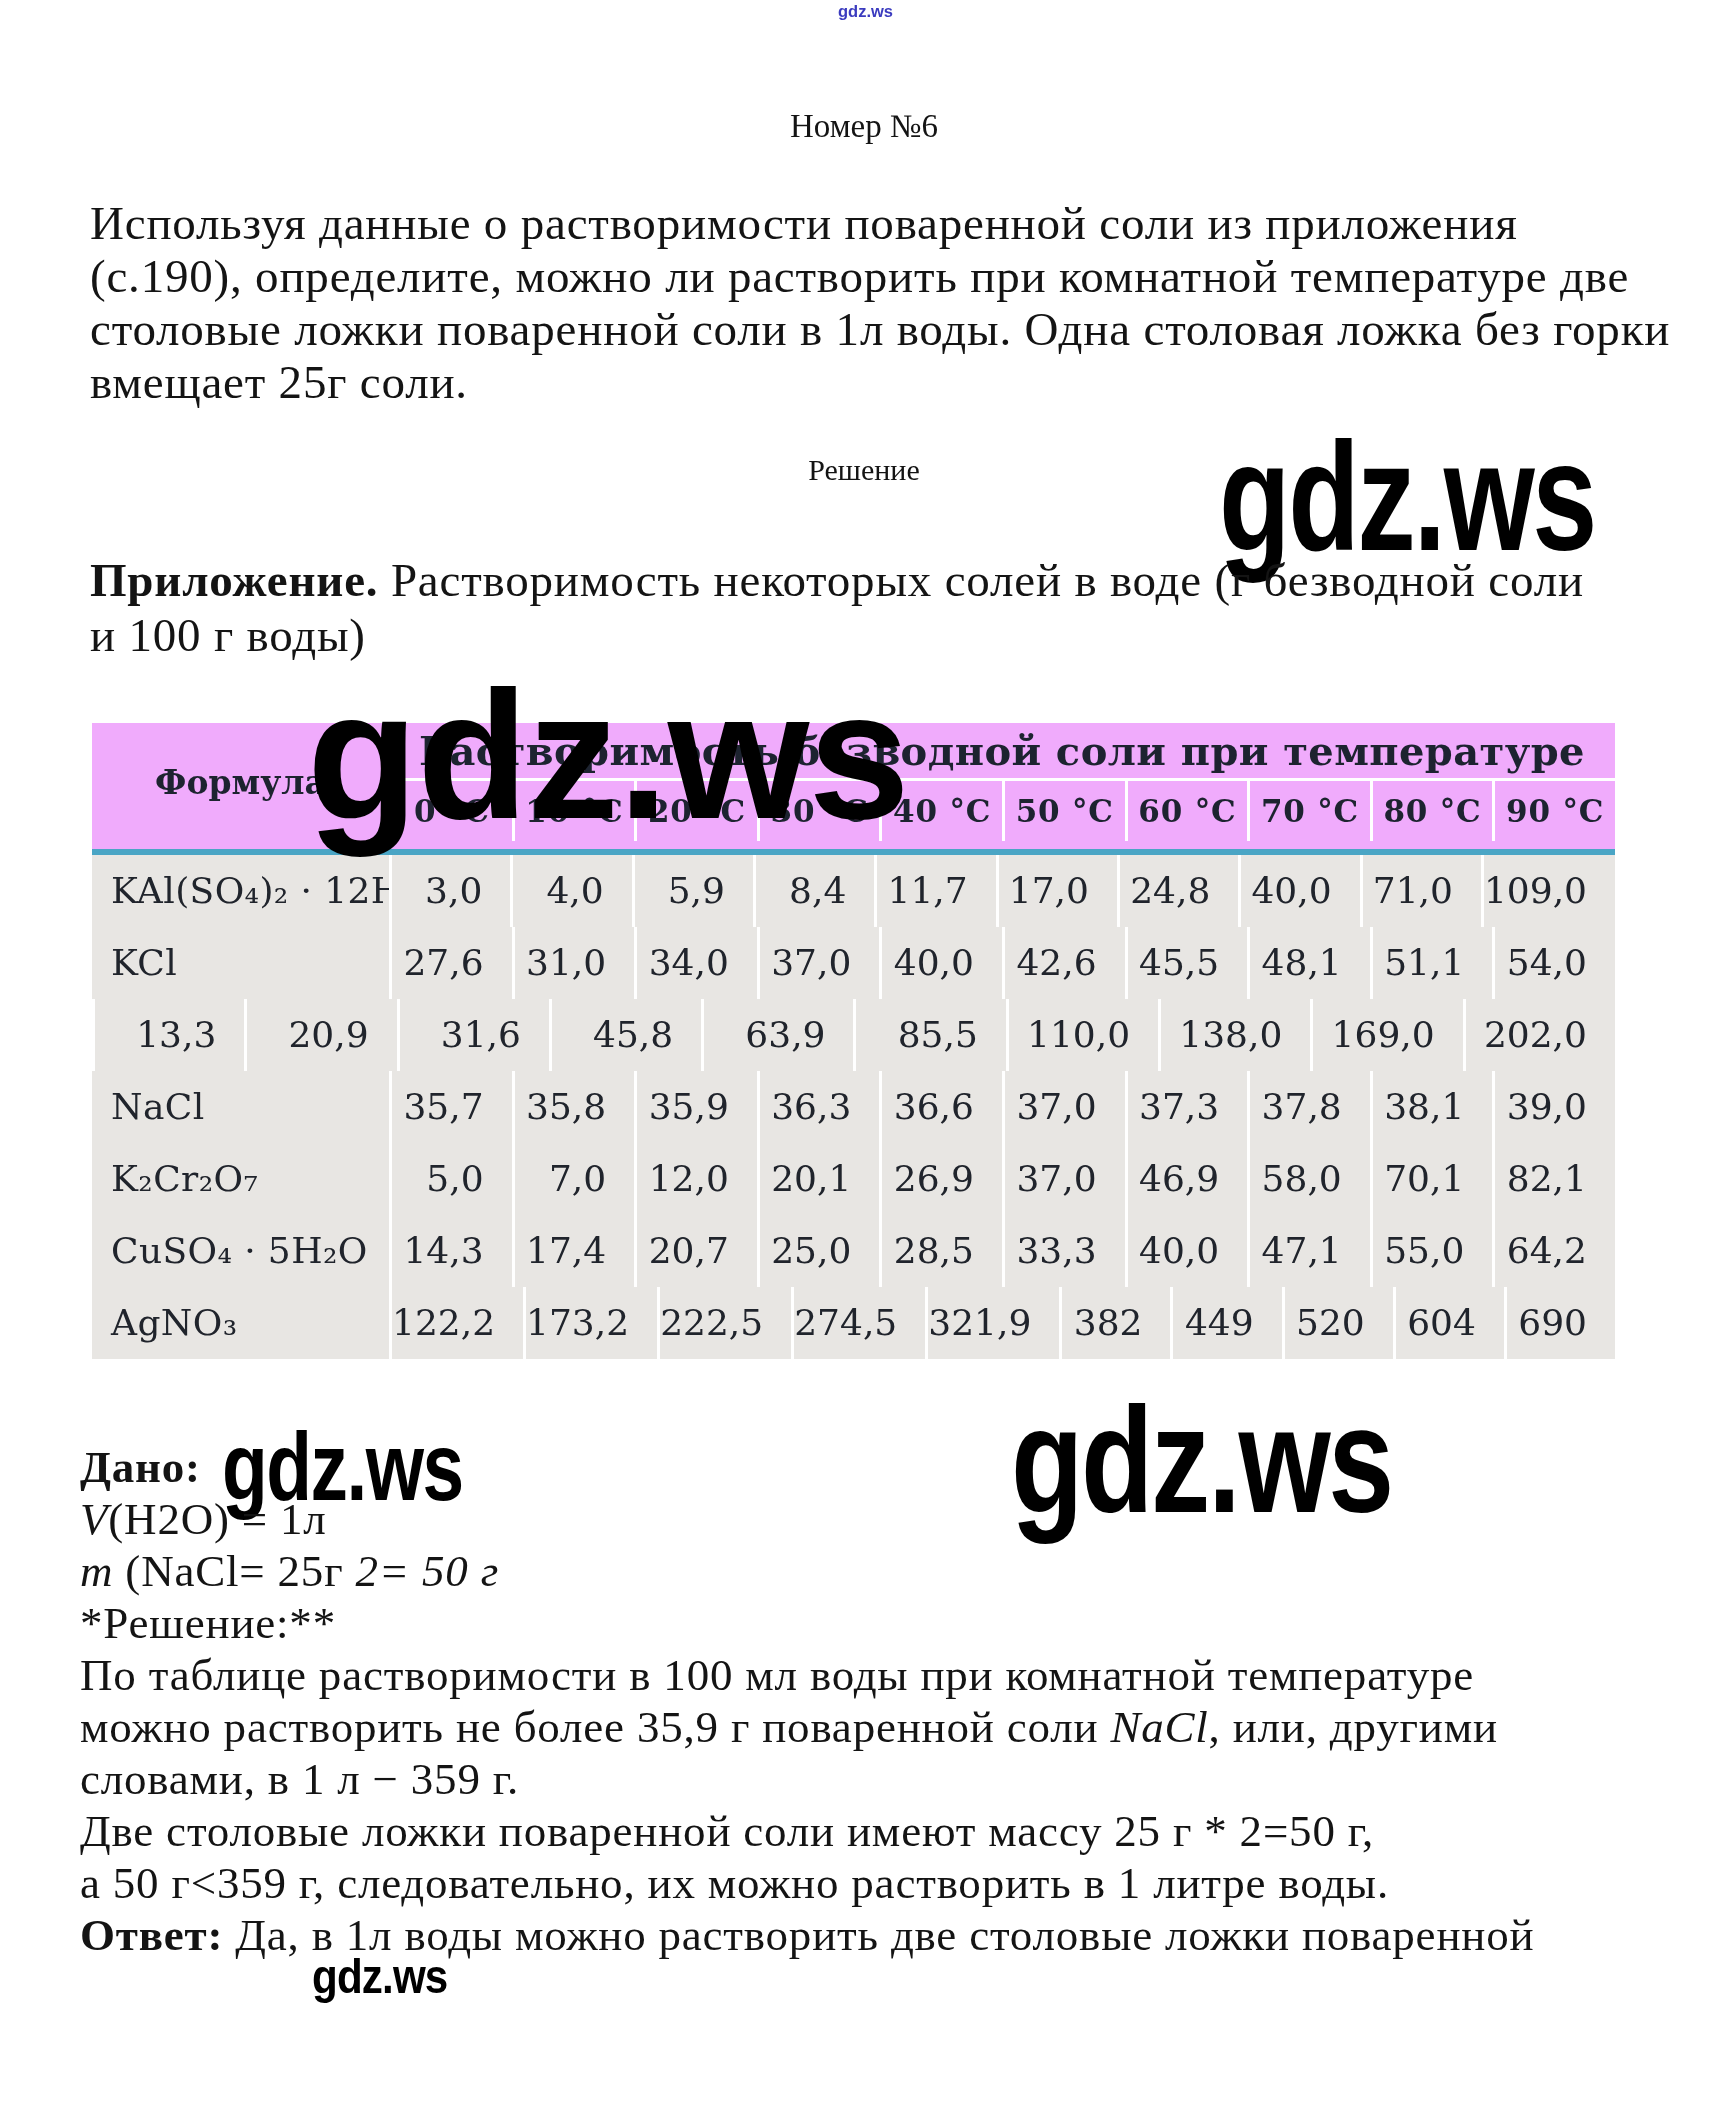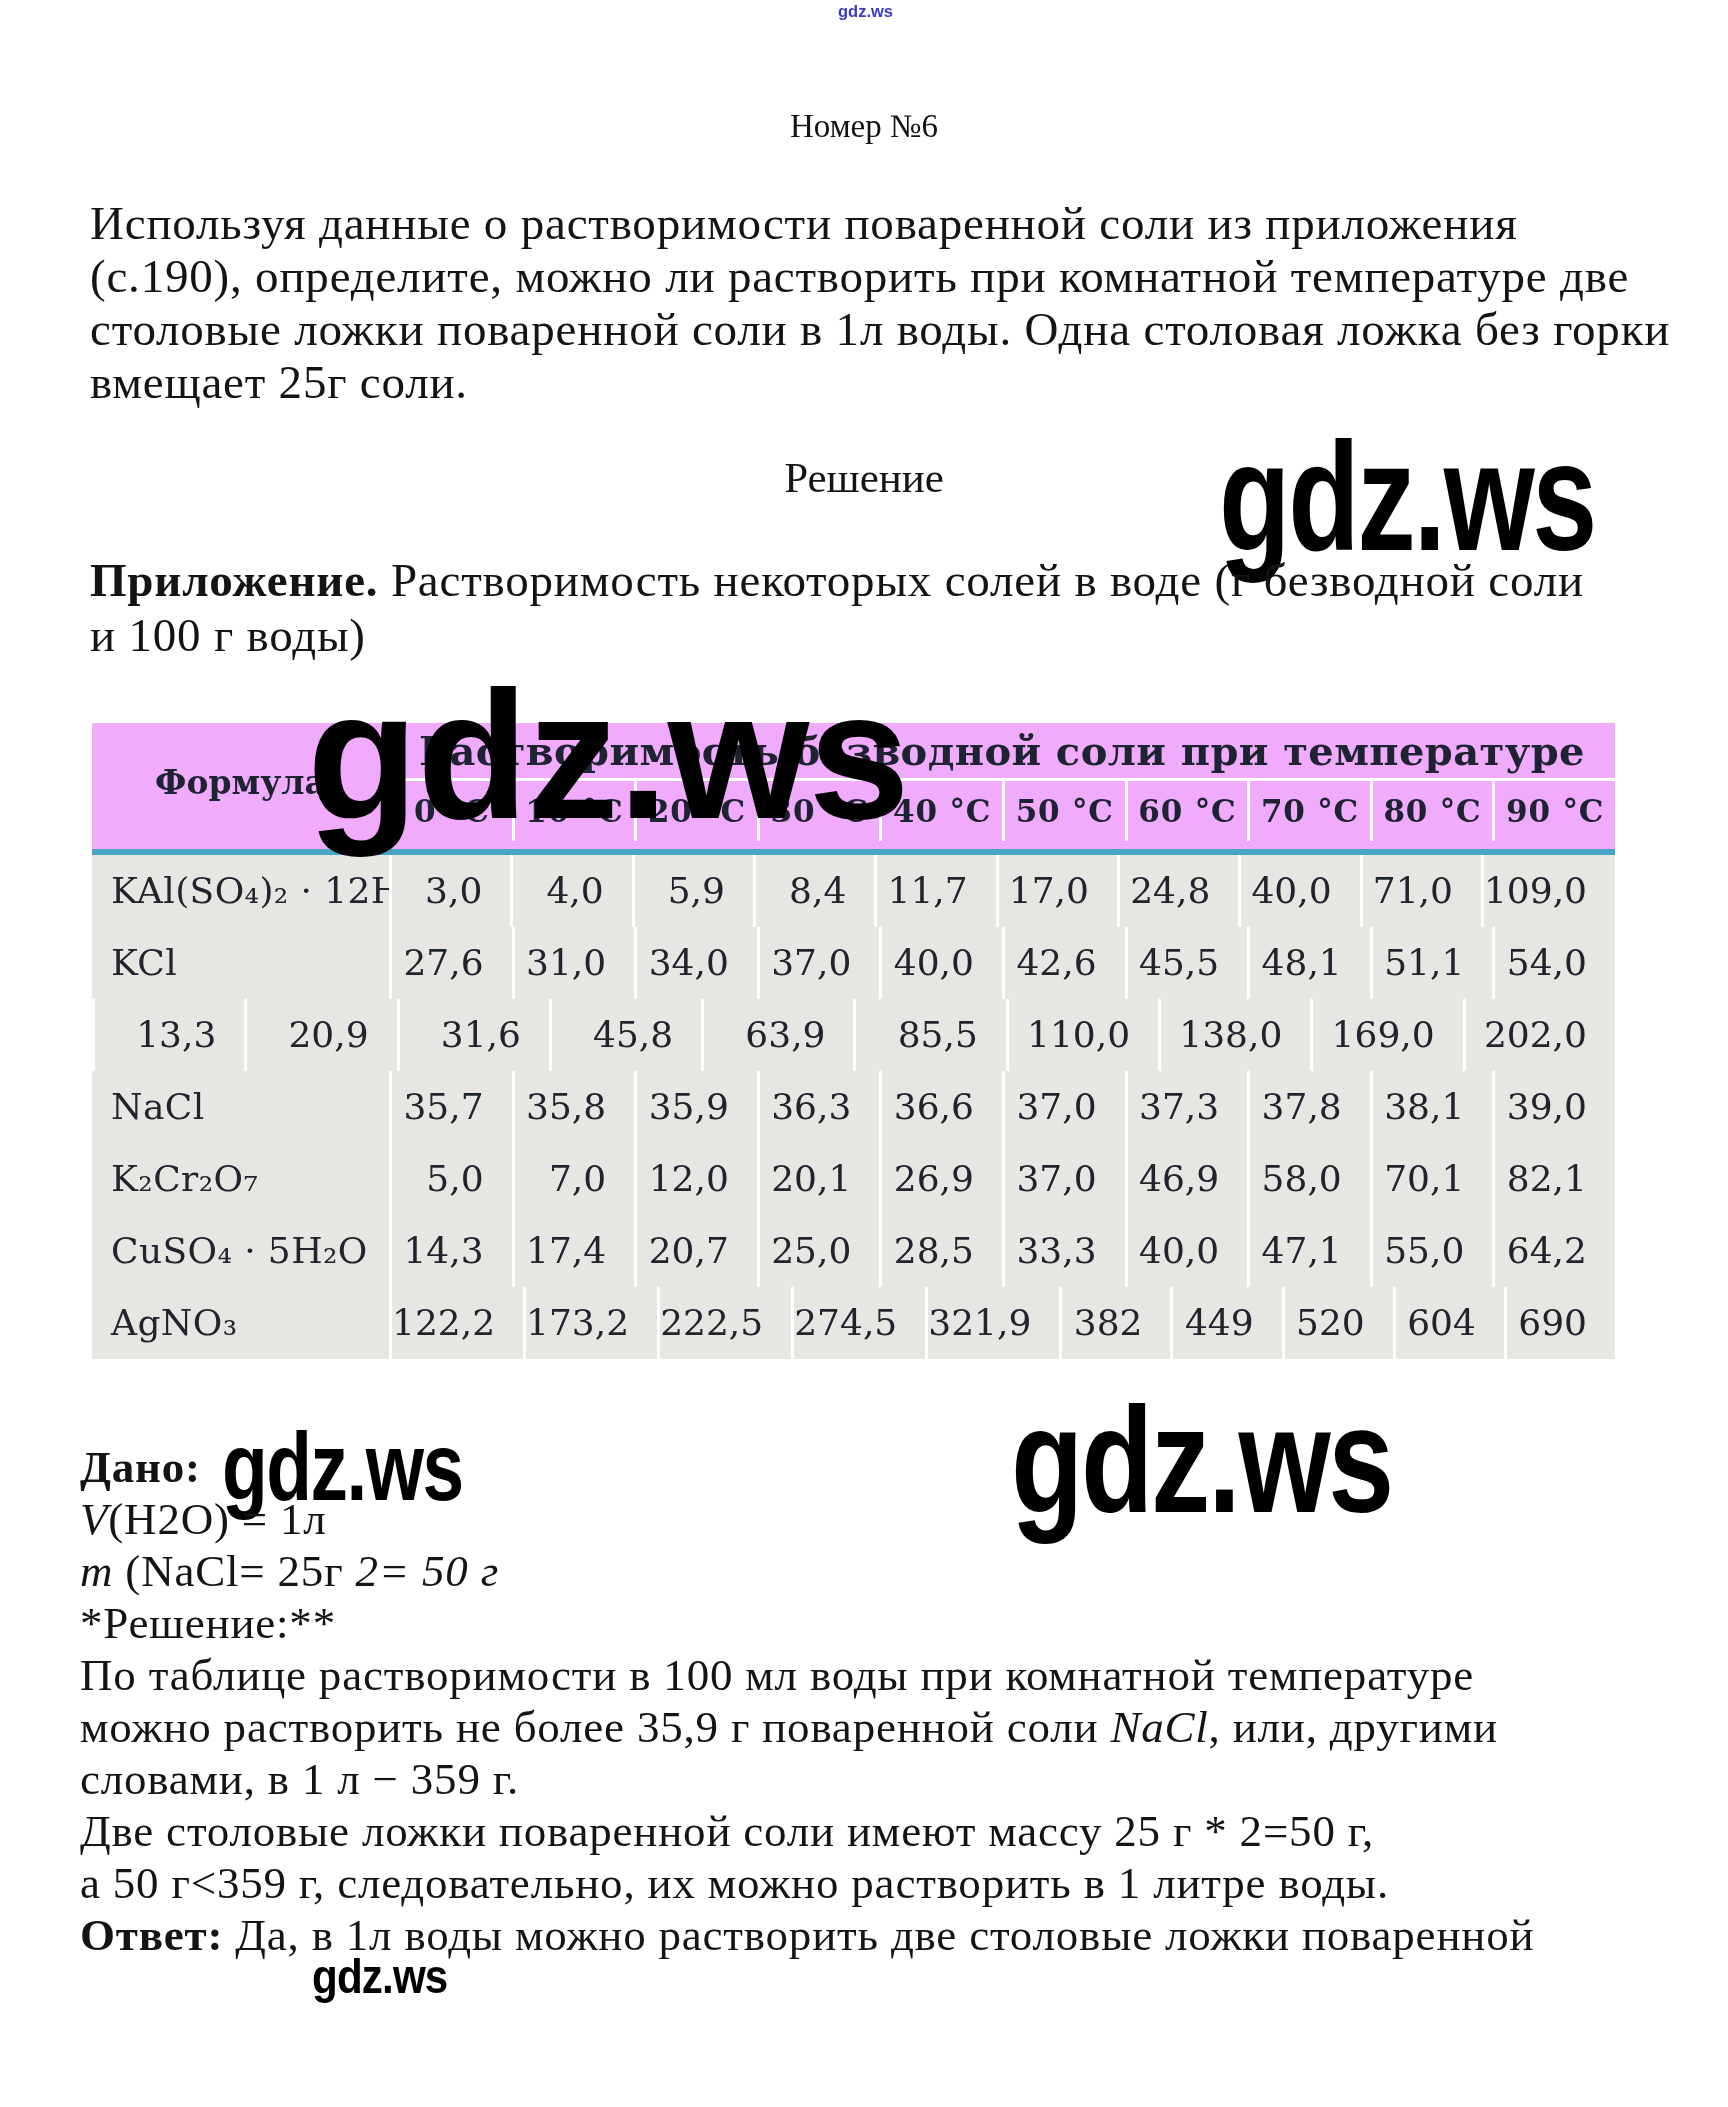--- a/index.html
+++ b/index.html
@@ -2,21 +2,21 @@
 <html style="font-size:12.5px"><head>
 <meta charset="utf-8">
 <style>
   html,body { margin:0; padding:0; background:#ffffff; }
   .page {
     position:relative; width:1728px; height:2108px; background:#ffffff;
     font-family:"Liberation Serif", serif; color:#141414; overflow:hidden;
   }
   .h-center { position:absolute; left:0; width:100%; text-align:center; white-space:nowrap; }
   .title { font-size:33px; font-weight:400; margin:0; }
-  .subtitle { font-size:43px; }
+  .subtitle { font-size:30px; }
   .para { position:absolute; font-size:47px; line-height:53px; letter-spacing:0.8px; }
   .para .line { white-space:nowrap; }
   .given { line-height:52px; font-size:45px; }
   .para b { font-weight:700; }
   .para i { font-style:italic; }
 
   
   .wm {
     position:absolute; font-family:"Liberation Sans", sans-serif; font-weight:700;
     color:#000; line-height:1; white-space:nowrap; transform-origin:left top;

